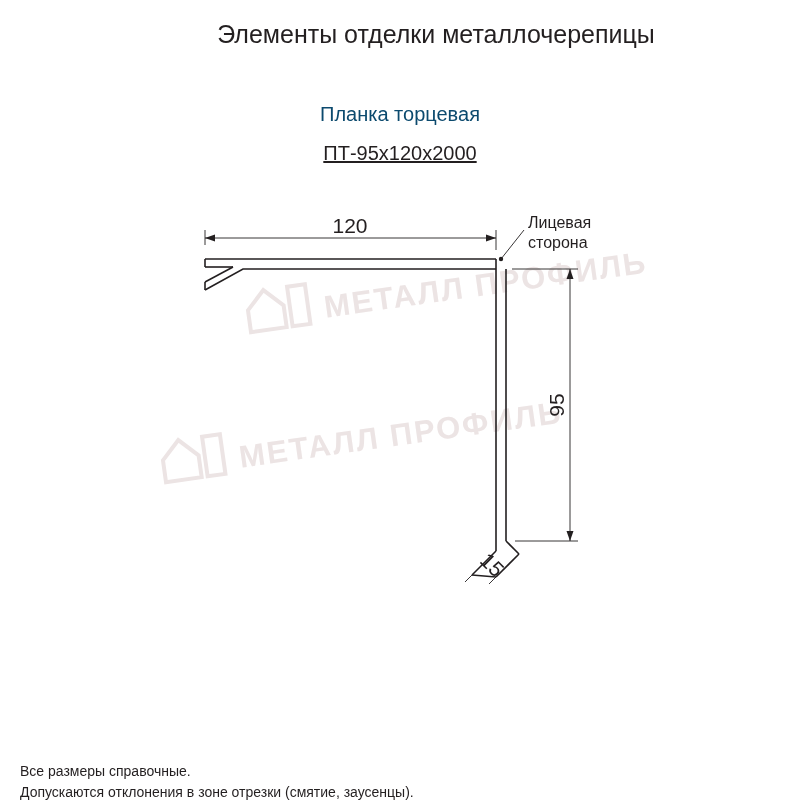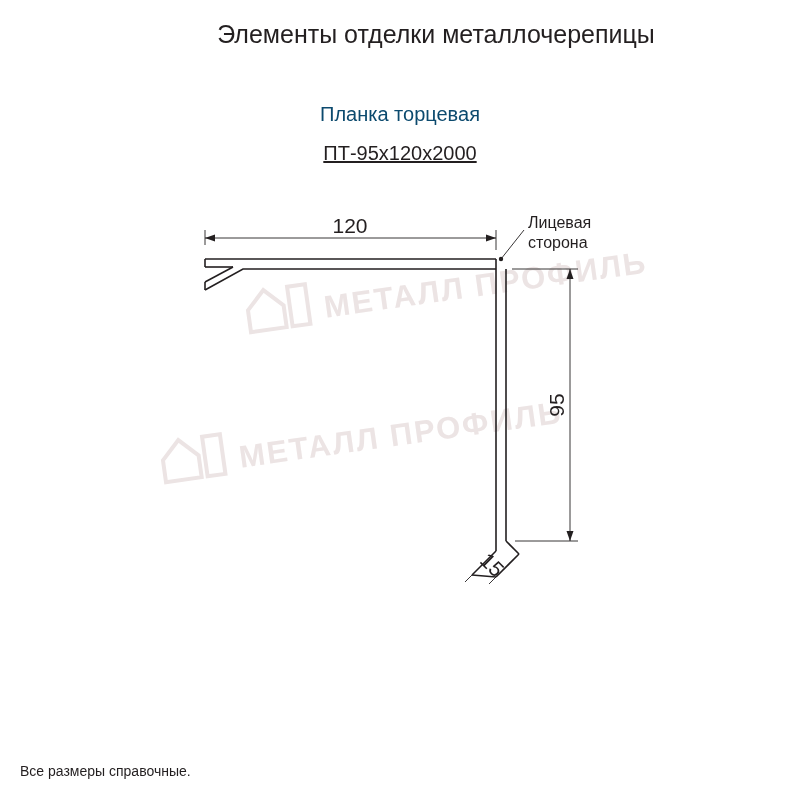--- a/index.html
+++ b/index.html
@@ -169,14 +169,15 @@
     <g>
       <path class="ln" d="M501 89 L524 60" stroke-width="0.9"></path>
       <circle cx="501" cy="89" r="2.2" fill="#231f20"></circle>
       <text class="note-text" x="528" y="58">Лицевая</text>
       <text class="note-text" x="528" y="78">сторона</text>
     </g>
 
   </svg>
 
   <div class="footnote l1">Все размеры справочные.</div>
+  <div class="footnote l2">Допускаются отклонения в зоне отрезки (смятие, заусенцы).</div>
 
 </div>
 
 </body></html>

